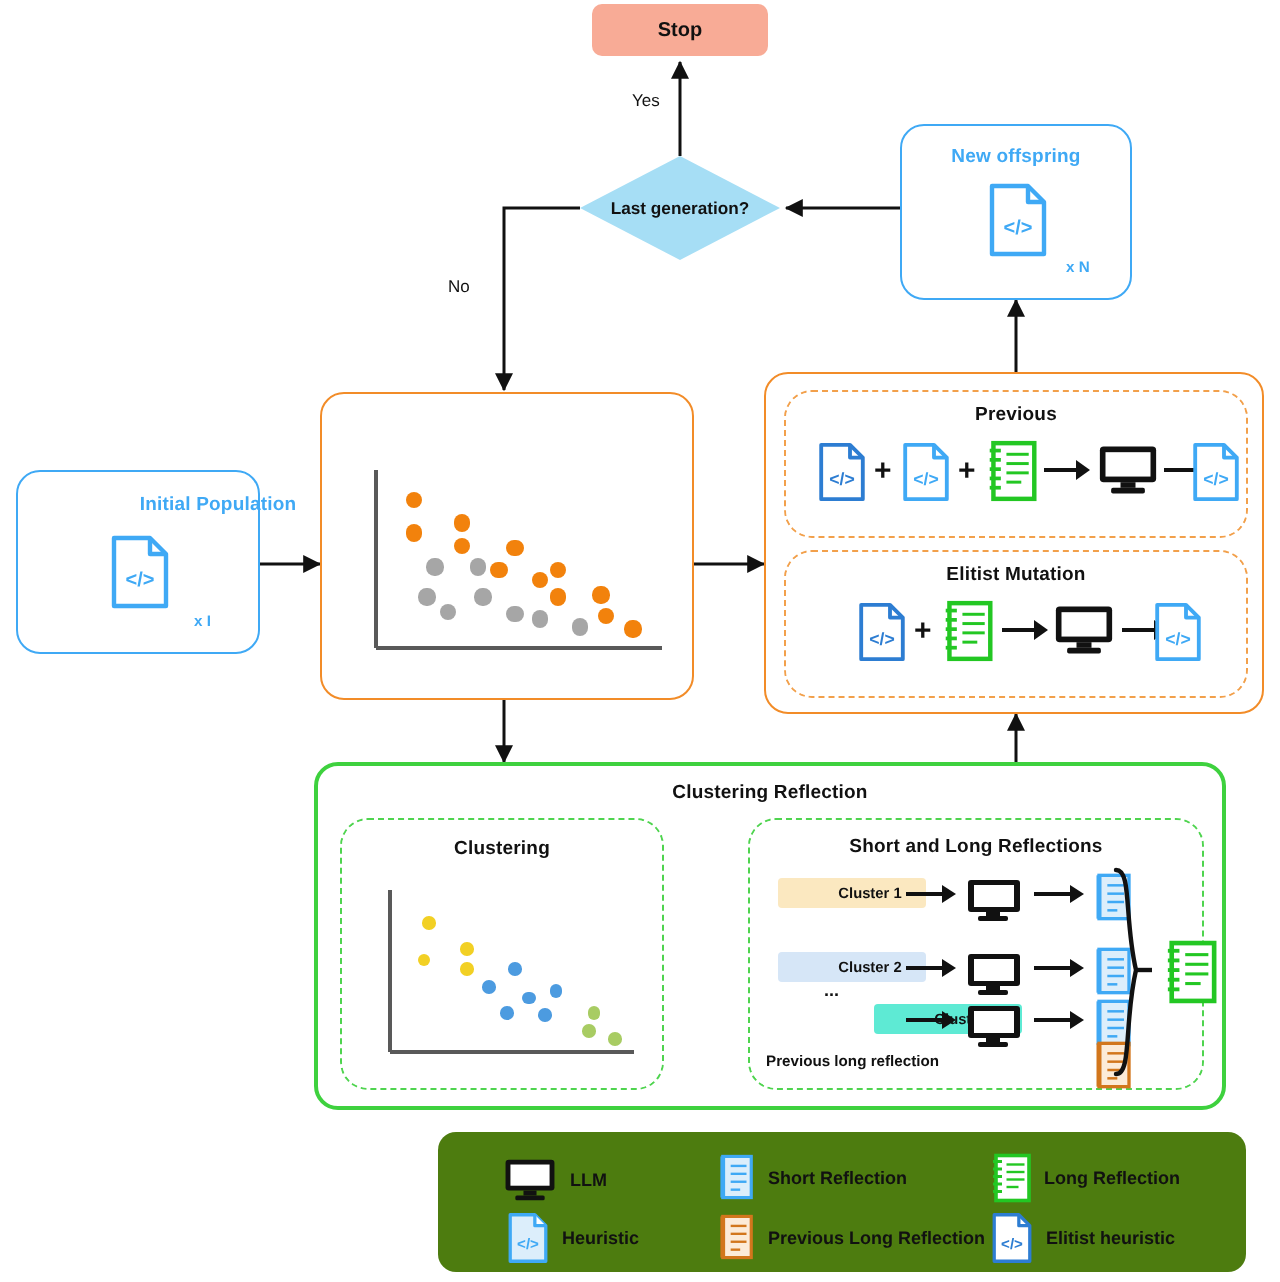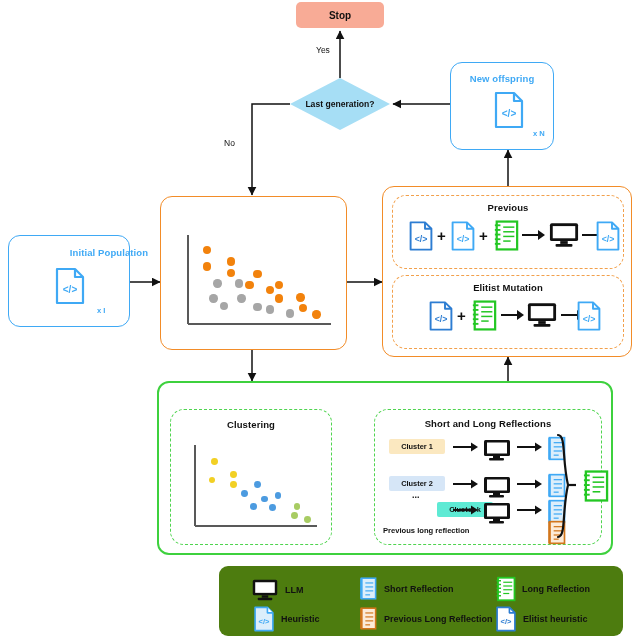--- a/index.html
+++ b/index.html
@@ -35,21 +35,21 @@
 
   
   #wires{position:absolute;left:0;top:0;width:640px;height:641px;pointer-events:none;}
 
   
   .scatter{position:absolute;}
   .dot{position:absolute;border-radius:50%;}
 
   
   .chip{position:absolute;height:15px;border-radius:2px;display:flex;align-items:center;
-        justify-content:center;font-size:7.4px;font-weight:bold;color:#111;width:56px;}
+        justify-content:center;font-size:7.4px;font-weight:bold;color:#111;width:56px;padding-left:18px;}
 
   
   #legend{position:absolute;left:219px;top:566px;width:404px;height:70px;background:#4d7c0f;
           border-radius:9px;}
   .leg-item{position:absolute;display:flex;align-items:center;gap:6px;}
   .leg-text{font-size:9px;font-weight:bold;color:#111;white-space:nowrap;}
 
   .small-lbl{position:absolute;font-size:7.6px;font-weight:bold;color:#3FA9F5;}
   .plus{position:absolute;font-weight:bold;font-size:15px;color:#111;}
   .ellipsis{position:absolute;font-size:9px;font-weight:bold;color:#111;}
@@ -90,21 +90,21 @@
 </div>
 
 <div class="edge-label" style="left:316px;top:45px;">Yes</div>
 <div class="edge-label" style="left:224px;top:138px;">No</div>
 
 <div id="decision-node" class="abs">
   <div class="dia"></div>
   <div class="dlabel">Last generation?</div>
 </div>
 
-<div class="roundbox blue-solid" style="left:450px;top:62px;width:104px;height:88px;">
+<div class="roundbox blue-solid" style="left:450px;top:62px;width:116px;height:88px;">
   <div class="title title-blue" style="top:10px;">New offspring</div>
 
   <svg class="abs" style="left:43px;top:28px;" width="30" height="38" viewBox="0 0 30 38">
     <path d="M2,2 L20,2 L28,10 L28,36 L2,36 Z" fill="#fff" stroke="#3FA9F5" stroke-width="2.2" stroke-linejoin="round"></path>
     <path d="M20,2 L20,10 L28,10" fill="none" stroke="#3FA9F5" stroke-width="2.2" stroke-linejoin="round"></path>
     <text x="15" y="26" font-size="10" font-weight="bold" fill="#3FA9F5" text-anchor="middle" font-family="Liberation Sans, sans-serif">&lt;/&gt;</text>
   </svg>
   <div class="small-lbl" style="left:82px;top:66px;">x N</div>
 </div>
 
@@ -246,20 +246,21 @@
     </svg>
     <svg class="abs" style="left:184px;top:24px;" width="24" height="32" viewBox="0 0 30 38">
       <path d="M2,2 L20,2 L28,10 L28,36 L2,36 Z" fill="#fff" stroke="#3FA9F5" stroke-width="2.4" stroke-linejoin="round"></path>
       <path d="M20,2 L20,10 L28,10" fill="none" stroke="#3FA9F5" stroke-width="2.4" stroke-linejoin="round"></path>
       <text x="15" y="27" font-size="11" font-weight="bold" fill="#3FA9F5" text-anchor="middle" font-family="Liberation Sans, sans-serif">&lt;/&gt;</text>
     </svg>
   </div>
 </div>
 
 <div class="roundbox green-solid" style="left:157px;top:381px;width:456px;height:174px;">
+  <div class="title" style="top:8px;">Clustering Reflection</div>
 
   <div class="dash-green" style="left:11px;top:26px;width:162px;height:136px;">
     <div class="title" style="top:9px;">Clustering</div>
     <div class="scatter" style="left:14px;top:32px;width:136px;height:96px;">
       <svg width="136" height="96">
         <line x1="10" y1="3" x2="10" y2="84" stroke="#595959" stroke-width="2"></line>
         <line x1="10" y1="84" x2="132" y2="84" stroke="#595959" stroke-width="2"></line>
       </svg>
       <div id="clus-dots">
           <div class="dot" style="width: 6.8px; height: 6.8px; background: rgb(242, 208, 36); left: 25.8px; top: 16.28px;"></div>

